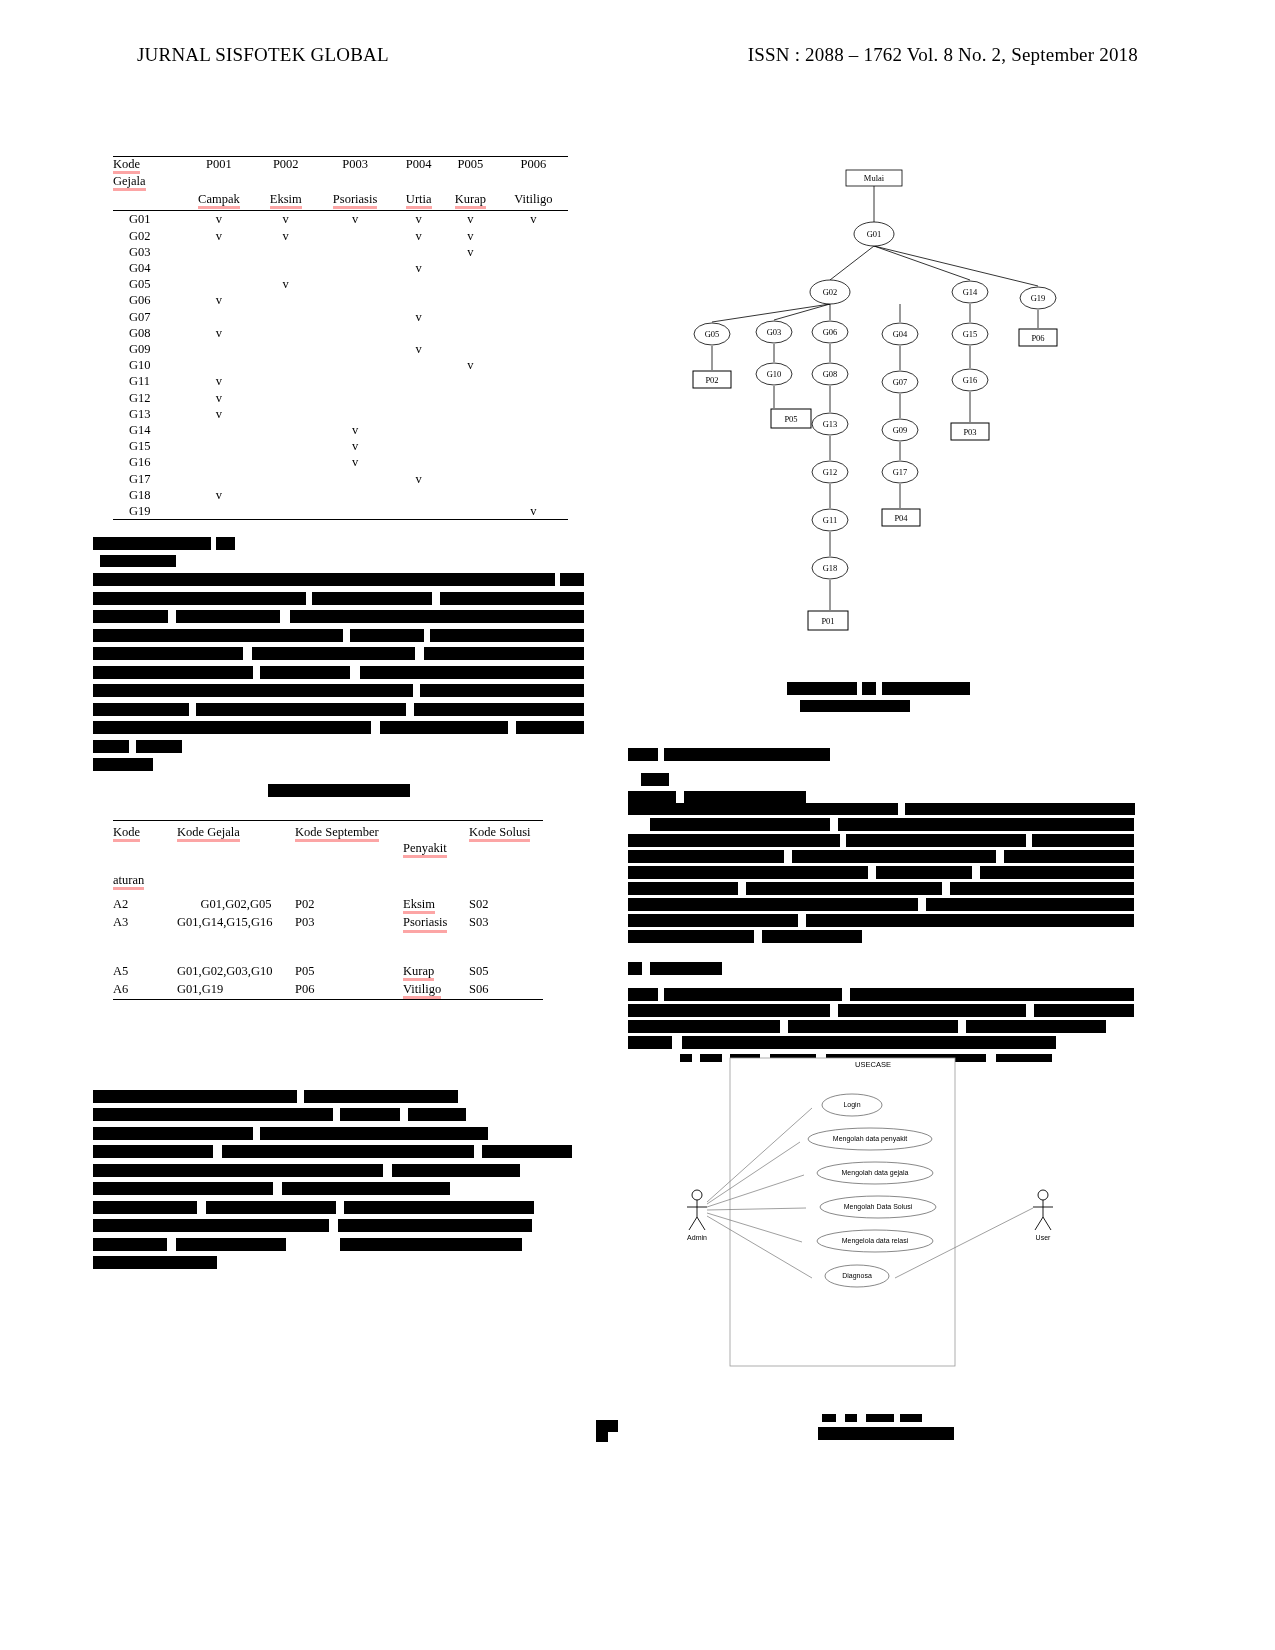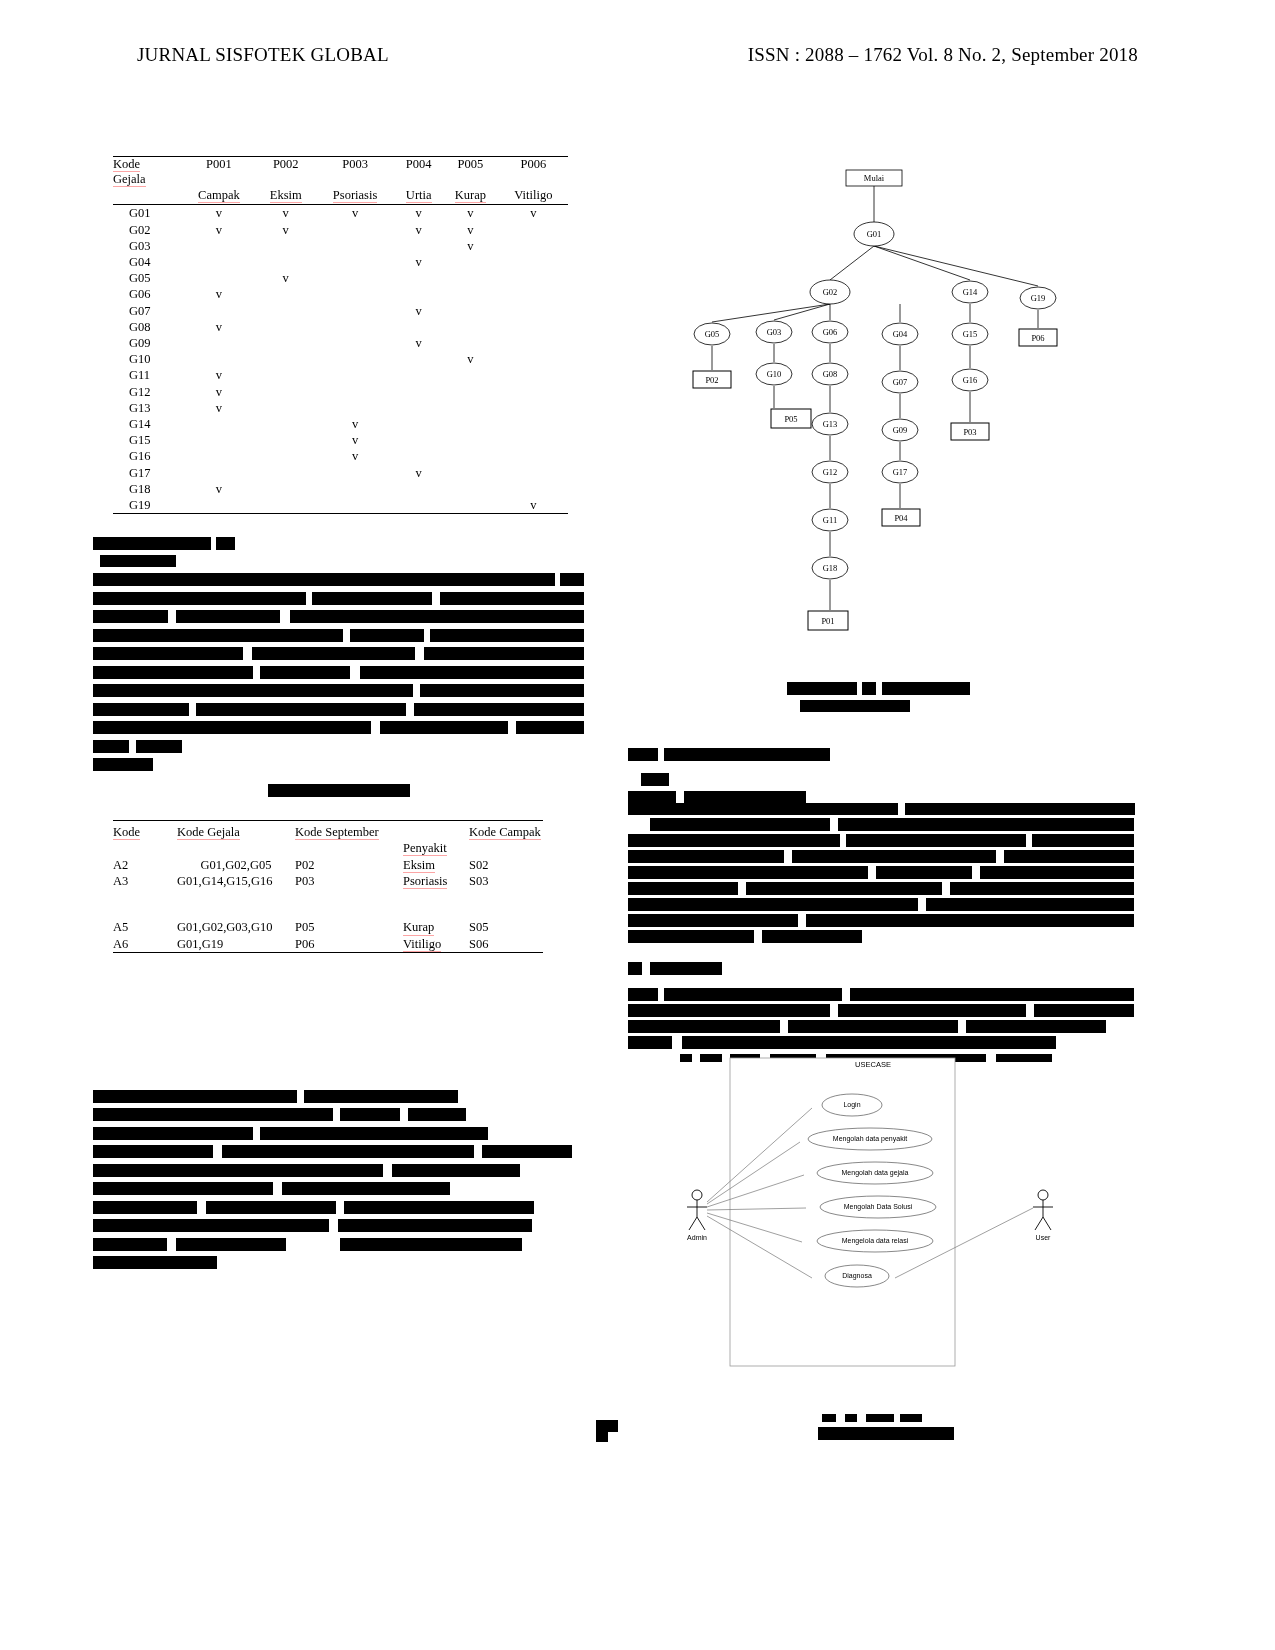--- a/index.html
+++ b/index.html
@@ -31,21 +31,21 @@
   #matrix {
     left:113px; top:156px; width:455px;
   }
   #matrix .rule-top { border-top:1.3px solid #000; }
   #matrix .rule-mid { border-bottom:1px solid #000; }
   #matrix .rule-bot { border-bottom:1.3px solid #000; }
   #matrix th { text-align:center; font-size:12.5px; padding-bottom:1px; }
   #matrix th.hdr-first { text-align:left; }
   #matrix td { text-align:center; height:16.2px; line-height:16.2px; font-size:12.5px; }
   #matrix td.code { text-align:left; padding-left:16px; }
-  .uline { border-bottom:1px solid #fca5a5; display:inline-block; line-height:1.05; }
+  .uline { border-bottom:3px solid #fca5a5; display:inline-block; line-height:1.05; }
 
   
   #rules { left:113px; top:820px; width:430px; }
   #rules td { font-size:12.5px; line-height:14.5px; vertical-align:top; }
   #rules .line-top { border-top:1.2px solid #000; }
   #rules .line-bot { border-bottom:1.2px solid #000; }
   #rules .hdr-row td { padding-bottom:1px; }
 
   
   .redact { position:absolute; background:#000; }
@@ -300,21 +300,28 @@
 </div>
 <div class="redact" style="left:268px; top:784px; width:142px; height:13px;"></div>
 
 <table class="tbl" id="rules">
   <thead>
     <tr class="line-top hdr-row">
       <td style="width:64px; padding-top:4px;"><span class="uline">Kode</span></td>
       <td style="width:118px; padding-top:4px;"><span class="uline">Kode Gejala</span></td>
       <td style="width:108px; padding-top:4px;"><span class="uline">Kode September</span></td>
       <td style="width:66px; padding-top:20px;"><span class="uline">Penyakit</span></td>
-      <td style="width:74px; padding-top:4px;"><span class="uline">Kode Campak</span></td>
+      <td style="width:74px; padding-top:4px;"><span class="uline">Kode Solusi</span></td>
+    </tr>
+    <tr>
+      <td style="padding-top:14px; padding-bottom:6px;"><span class="uline">aturan</span></td>
+      <td></td>
+        <td></td>
+        <td></td>
+        <td></td>
     </tr>
   </thead>
   <tbody id="rules-body">
       <tr>
         <td style="padding-top:1px;">A2</td>
         <td style="padding-top:1px;text-align:center;">G01,G02,G05</td>
         <td style="padding-top:1px;">P02</td>
         <td style="padding-top:1px;"><span class="uline">Eksim</span></td>
         <td style="padding-top:1px;">S02</td>
       </tr>

